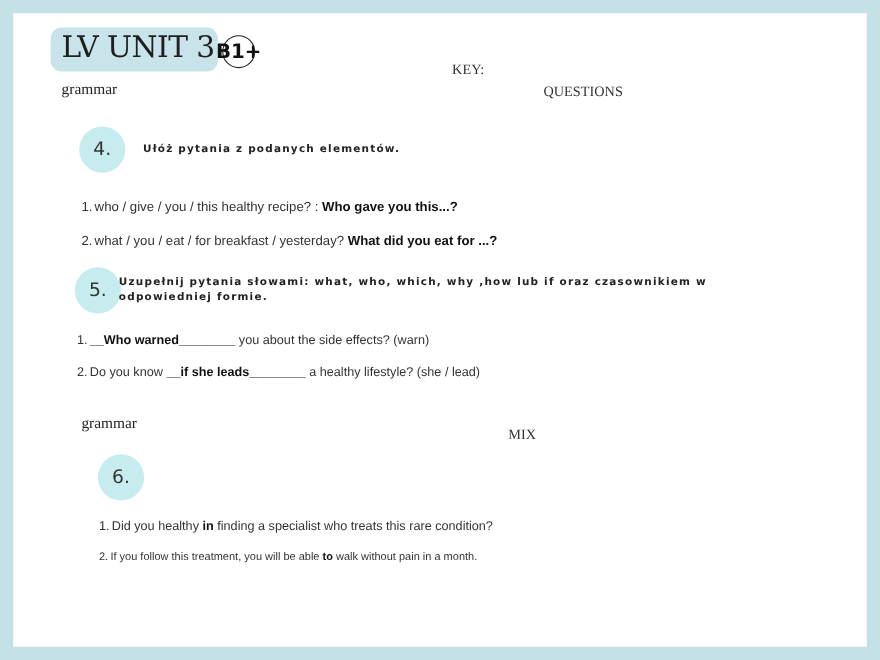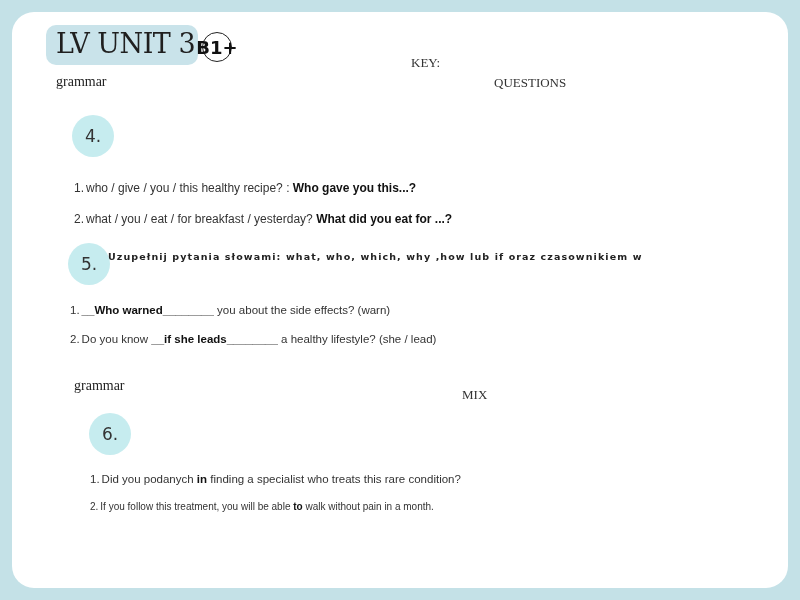--- a/index.html
+++ b/index.html
@@ -9,21 +9,20 @@
       position: relative;
       overflow: hidden;
       font-family: "Liberation Sans", sans-serif;
       color: #222;
     }
     .page {
       position: absolute;
       left: 12px; top: 12px;
       width: 776px; height: 576px;
       background: #ffffff;
-      border-radius: 22px;
     }
     .abs { position: absolute; }
     .title-pill {
       left: 34px; top: 13px;
       width: 152px; height: 40px;
       background: #c9e3ea;
       border-radius: 10px;
     }
     .title-text {
       left: 44px; top: 16px;
@@ -84,45 +83,47 @@
 <div class="page">
 
   <div class="abs title-pill"></div>
   <div class="abs title-text">LV UNIT 3</div>
   <div class="abs level-badge">B1+</div>
   <div class="abs serif-label" style="left:44px; top:62px;">grammar</div>
   <div class="abs serif-label serif-small" style="left:399px; top:43px;">KEY:</div>
   <div class="abs serif-label serif-small" style="left:482px; top:63px;">QUESTIONS</div>
 
   <div class="abs num-circle" style="left:60px; top:103px;">4.</div>
+  <div class="abs instr" style="left:118px; top:117px; white-space:nowrap;">Ułóż pytania z podanych elementów.</div>
 
   <div class="abs line" style="left:62px; top:169px;">
     <span class="n">1.</span><span>who / give / you / this healthy recipe? : </span><b>Who gave you this...?</b>
   </div>
   <div class="abs line" style="left:62px; top:200px;">
     <span class="n">2.</span><span>what / you / eat / for breakfast / yesterday? </span><b>What did you eat for ...?</b>
   </div>
 
   <div class="abs num-circle" style="left:56px; top:231px;">5.</div>
   <div class="abs instr" style="left:96px; top:238px; white-space:nowrap;">
     <div>Uzupełnij pytania słowami: what, who, which, why ,how  lub if oraz czasownikiem w</div>
+    <div>odpowiedniej formie.</div>
   </div>
 
   <div class="abs line" style="left:58px; top:292px; font-size:11.5px;">
     <span class="n">1.</span><span></span><b>__Who warned________</b><span> you about the side effects?  (warn)</span>
   </div>
   <div class="abs line" style="left:58px; top:321px; font-size:11.5px;">
     <span class="n">2.</span><span>Do you know </span><b>__if she leads________</b><span> a healthy lifestyle? (she / lead)</span>
   </div>
 
   <div class="abs serif-label" style="left:62px; top:366px;">grammar</div>
   <div class="abs serif-label serif-small" style="left:450px; top:375px;">MIX</div>
 
   <div class="abs num-circle" style="left:77px; top:401px;">6.</div>
 
   <div class="abs line" style="left:78px; top:461px; font-size:11.5px;">
-    <span class="n">1.</span><span>Did you podanych </span><b>in</b><span> finding a specialist who treats this rare condition?</span>
+    <span class="n">1.</span><span>Did you healthy </span><b>in</b><span> finding a specialist who treats this rare condition?</span>
   </div>
   <div class="abs line" style="left:78px; top:489px; font-size:10px;">
     <span class="n">2.</span><span>If you follow this treatment, you will be able </span><b>to</b><span> walk without pain in a month.</span>
   </div>
 
 </div>
 
 </body></html>

